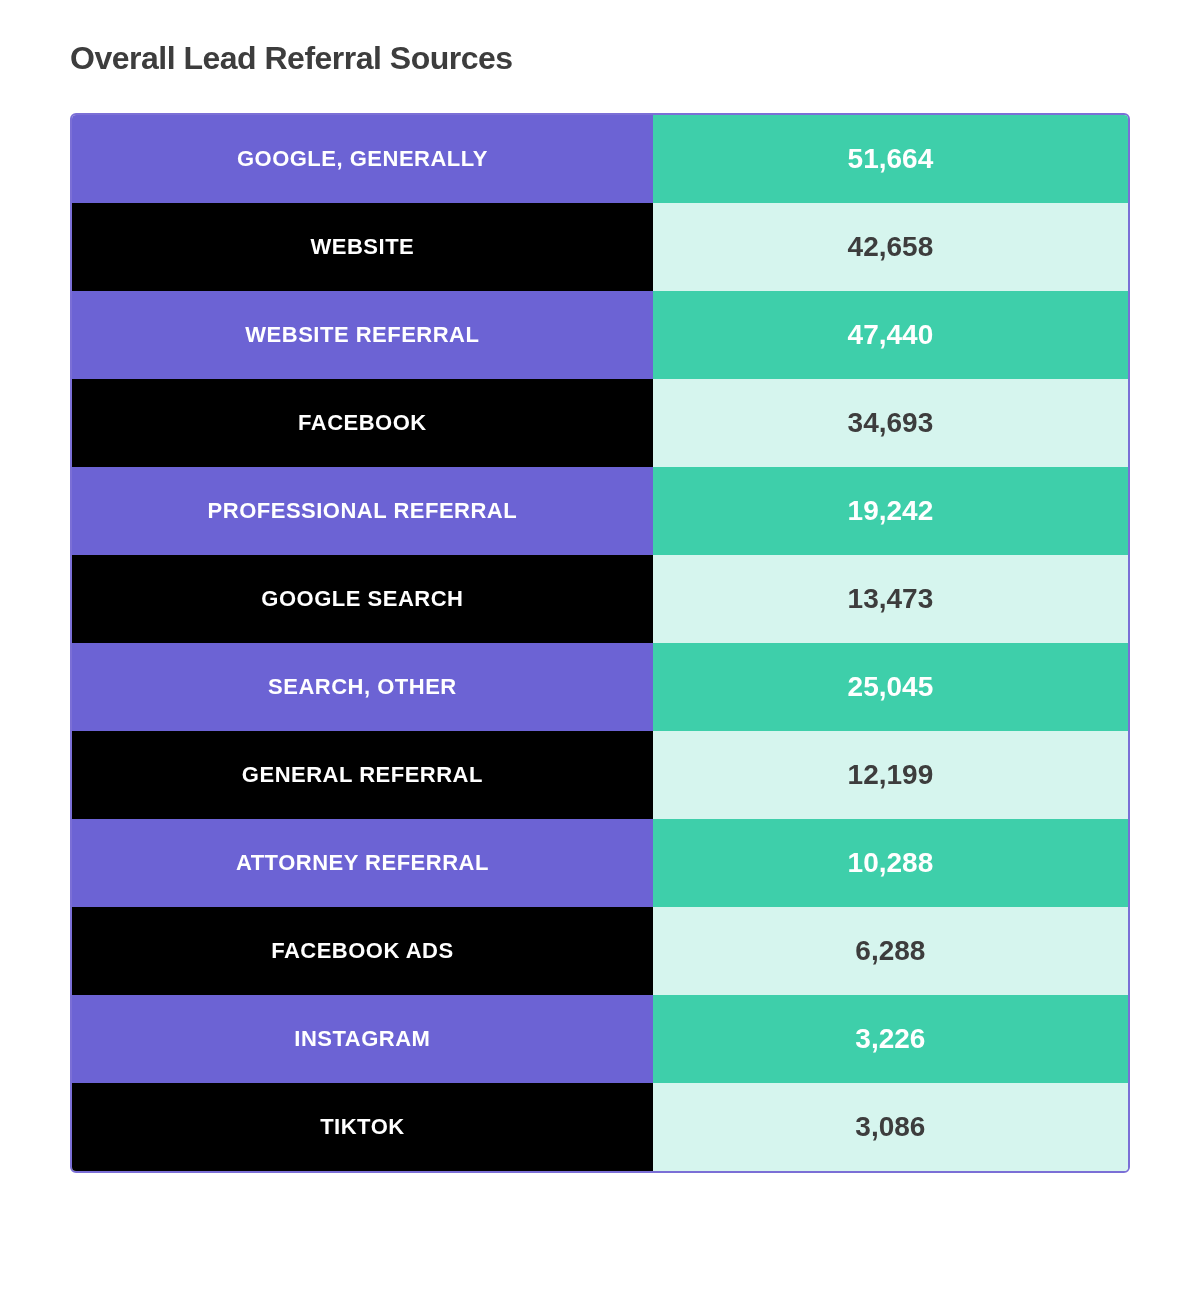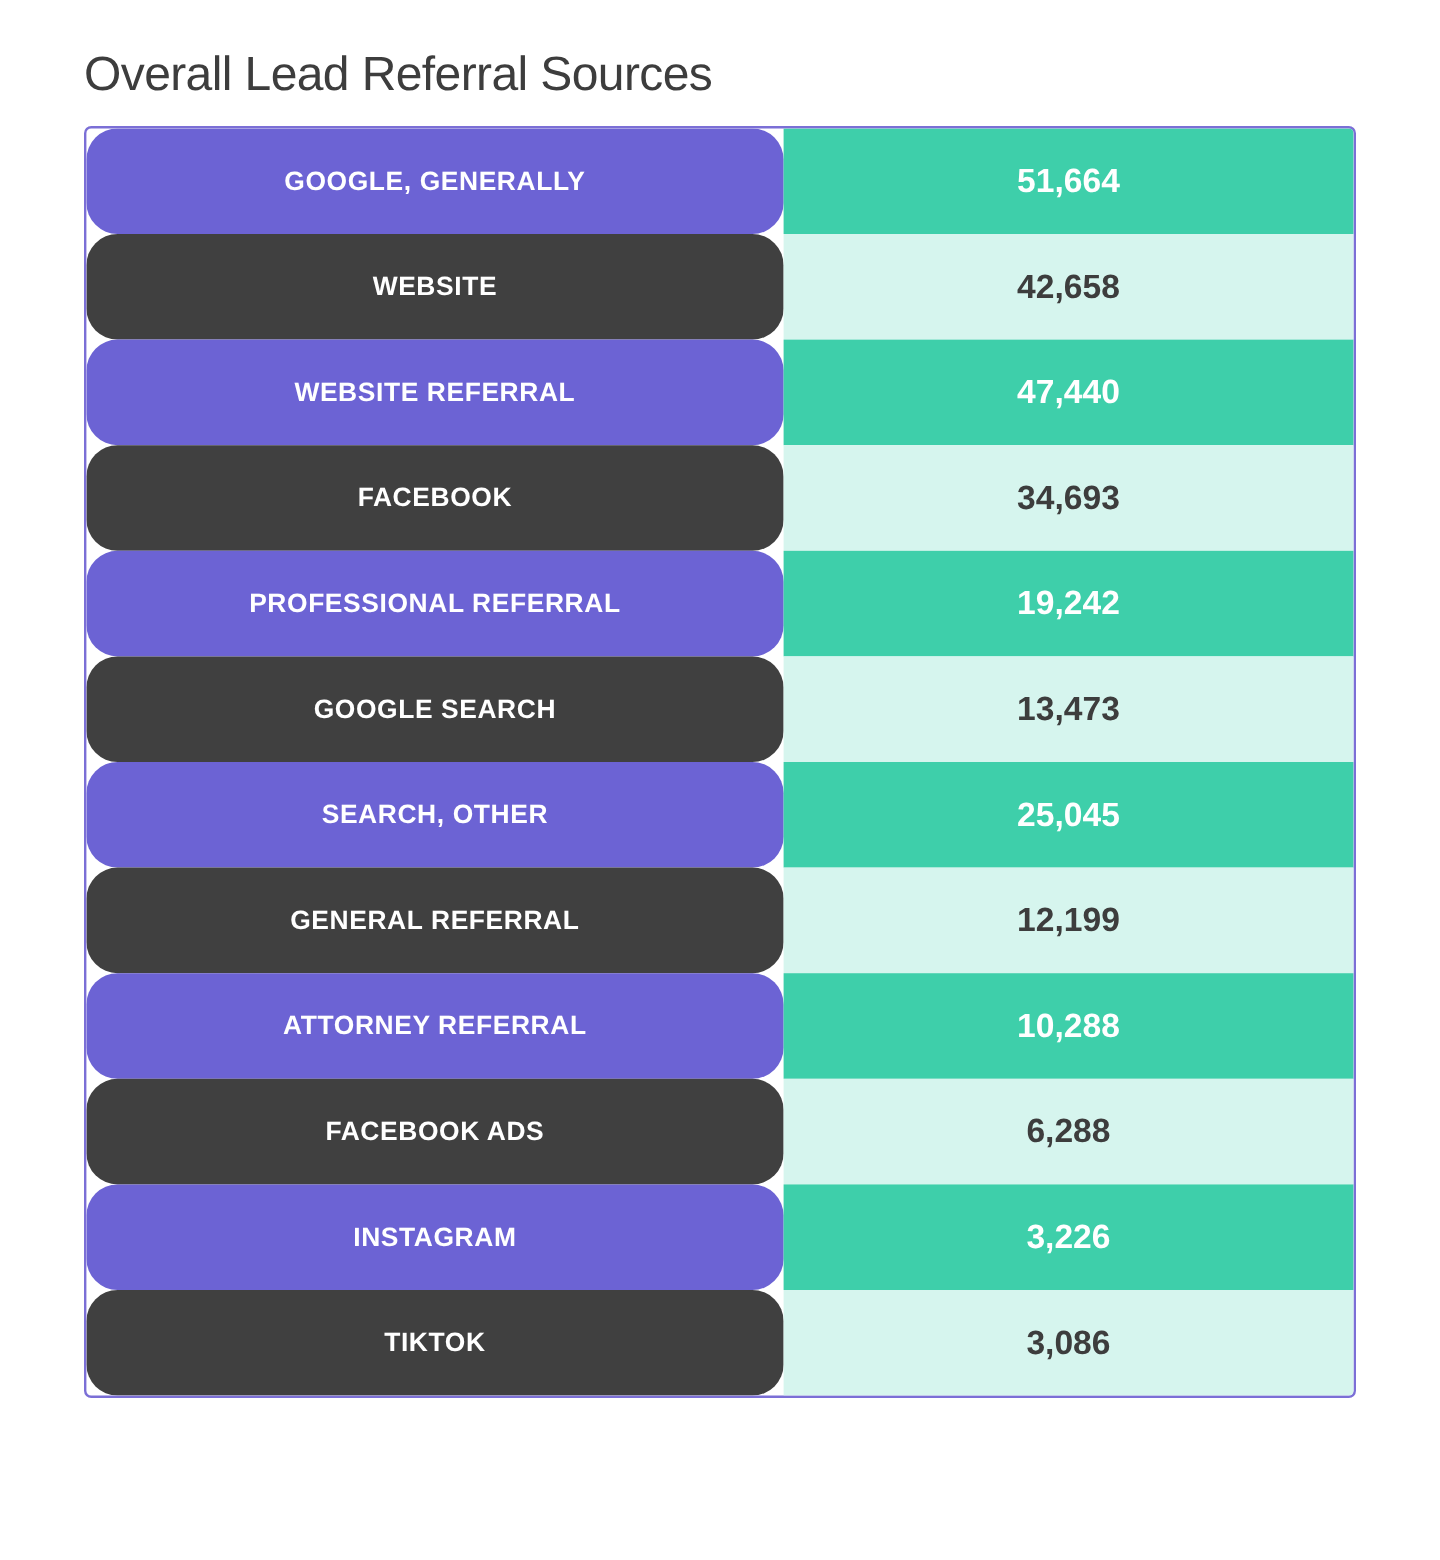--- a/index.html
+++ b/index.html
@@ -18,24 +18,24 @@
       justify-content: center;
       padding: 40px 60px;
     }
 
     .page-container {
       width: 100%;
       max-width: 1060px;
     }
 
     .page-title {
-      font-size: 40px;
-      font-weight: 400;
+      font-size: 32px;
+      font-weight: 700;
       color: #3d3d3d;
-      margin-bottom: 20px;
+      margin-bottom: 36px;
       letter-spacing: -0.5px;
     }
 
     .table-container {
       width: 100%;
       border-collapse: collapse;
       border-radius: 6px;
       overflow: hidden;
       border: 2px solid #7b6fd6;
     }
@@ -54,41 +54,40 @@
       flex: 0 0 55%;
       display: flex;
       align-items: center;
       justify-content: center;
       padding: 28px 20px;
       font-size: 22px;
       font-weight: 700;
       color: #ffffff;
       letter-spacing: 0.5px;
       text-align: center;
-      border-radius: 26px;
     }
 
     .col-value {
       flex: 0 0 45%;
       display: flex;
       align-items: center;
       justify-content: center;
       padding: 28px 20px;
       font-size: 28px;
       font-weight: 700;
       text-align: center;
     }
 
     
     .row-dark .col-label {
       background-color: #6c63d4;
     }
 
     .row-light .col-label {
-      background-color: #404040;
+      background-color: #000000;
     }
 
     
     .row-dark .col-value {
       background-color: #3ecfaa;
       color: #ffffff;
     }
 
     .row-light .col-value {
       background-color: #d6f5ee;

